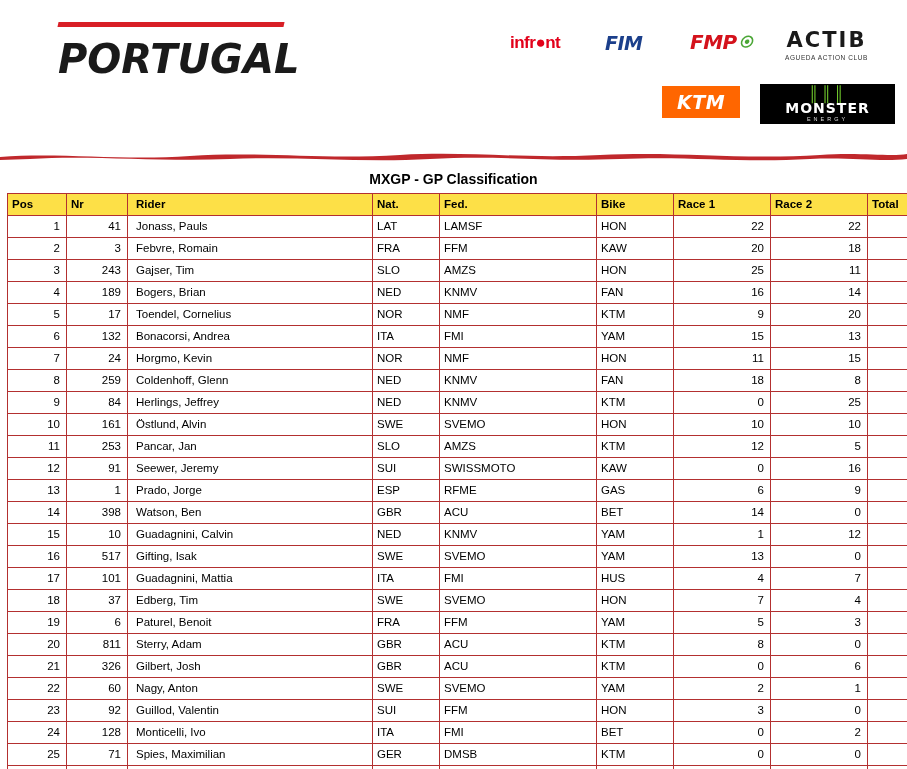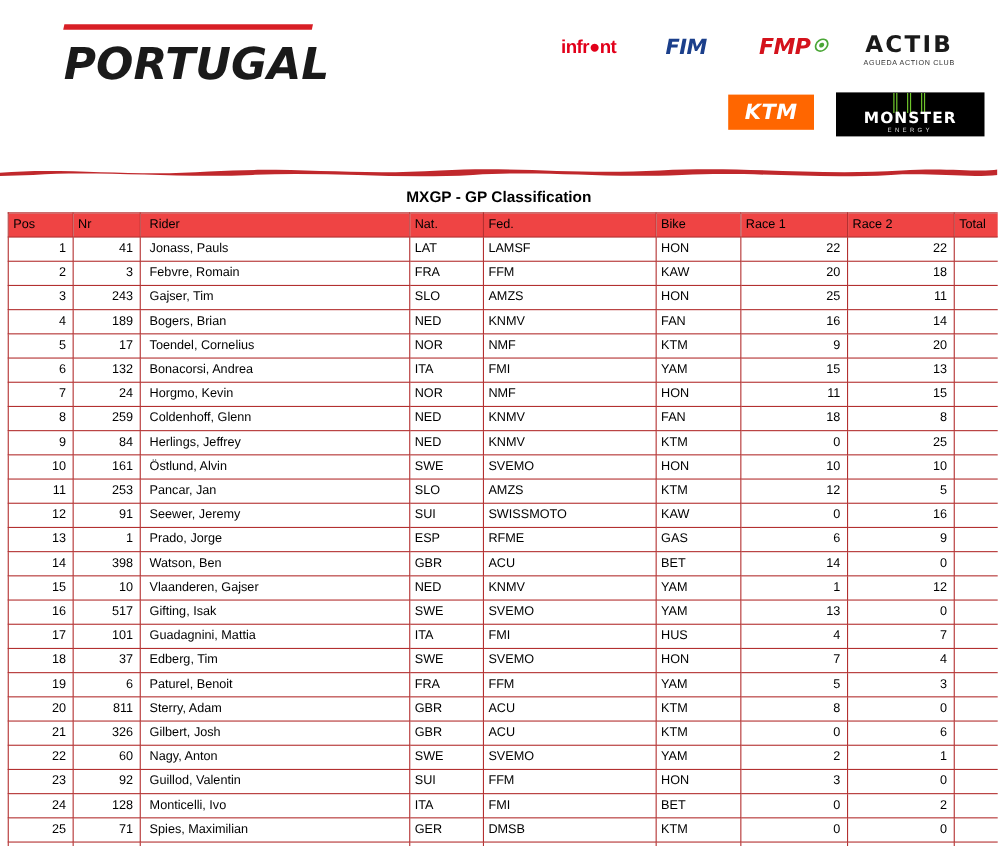--- a/index.html
+++ b/index.html
@@ -219,23 +219,23 @@
   table.results th,
   table.results td {
     border: 1px solid #b33030;
     padding: 2px 4px;
     height: 17px;
     line-height: 15px;
     overflow: hidden;
     white-space: nowrap;
   }
   table.results th {
-    font-weight: normal;
+    font-weight: bold;
     text-align: left;
-    background: #ef4444;
+    background: #fde047;
   }
   .c-pos  { width: 50px;  text-align: right; }
   .c-nr   { width: 52px;  text-align: right; }
   .c-rider{ width: 232px; text-align: left; padding-left: 8px !important; }
   .c-nat  { width: 58px;  text-align: left; }
   .c-fed  { width: 148px; text-align: left; }
   .c-bike { width: 68px;  text-align: left; }
   .c-r1   { width: 88px;  text-align: right; }
   .c-r2   { width: 88px;  text-align: right; }
   .c-tot  { width: 84px;  text-align: right; }
@@ -457,21 +457,21 @@
         <td class="c-nat">GBR</td>
         <td class="c-fed">ACU</td>
         <td class="c-bike">BET</td>
         <td class="c-r1">14</td>
         <td class="c-r2">0</td>
         <td class="c-tot">14</td>
       </tr>
       <tr>
         <td class="c-pos">15</td>
         <td class="c-nr">10</td>
-        <td class="c-rider">Vlaanderen, Gajser</td>
+        <td class="c-rider">Guadagnini, Calvin</td>
         <td class="c-nat">NED</td>
         <td class="c-fed">KNMV</td>
         <td class="c-bike">YAM</td>
         <td class="c-r1">1</td>
         <td class="c-r2">12</td>
         <td class="c-tot">13</td>
       </tr>
       <tr>
         <td class="c-pos">16</td>
         <td class="c-nr">517</td>

